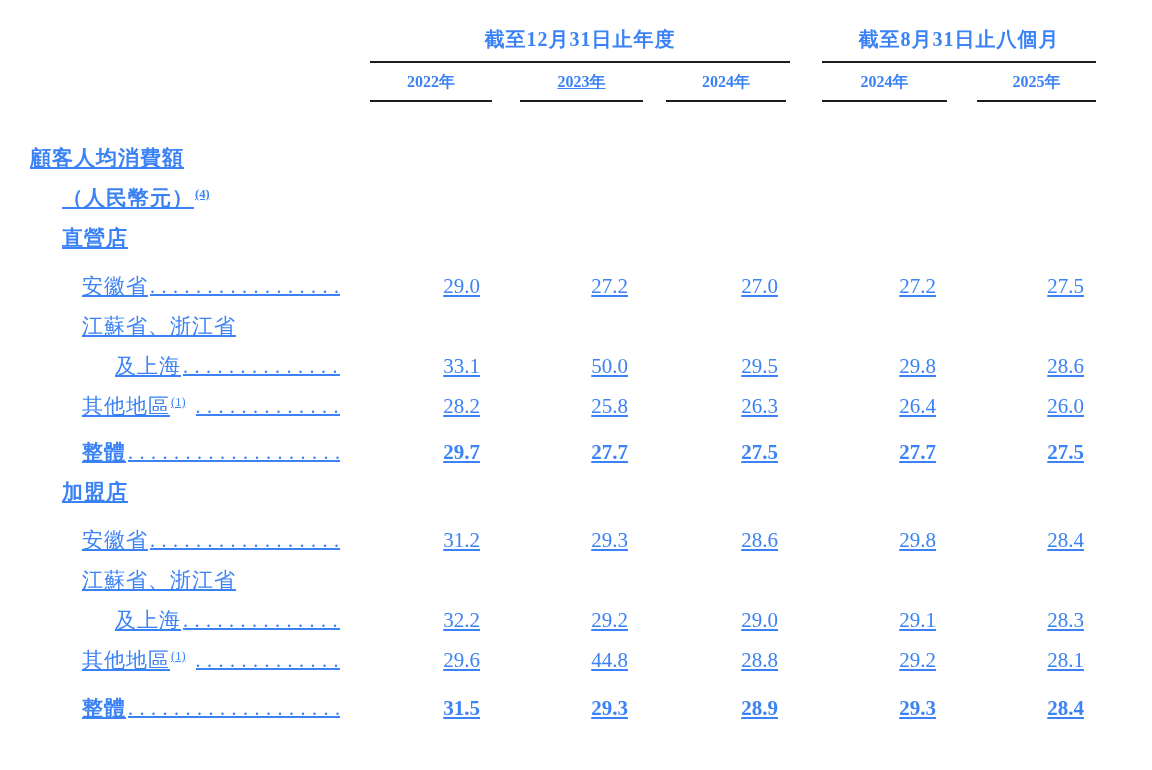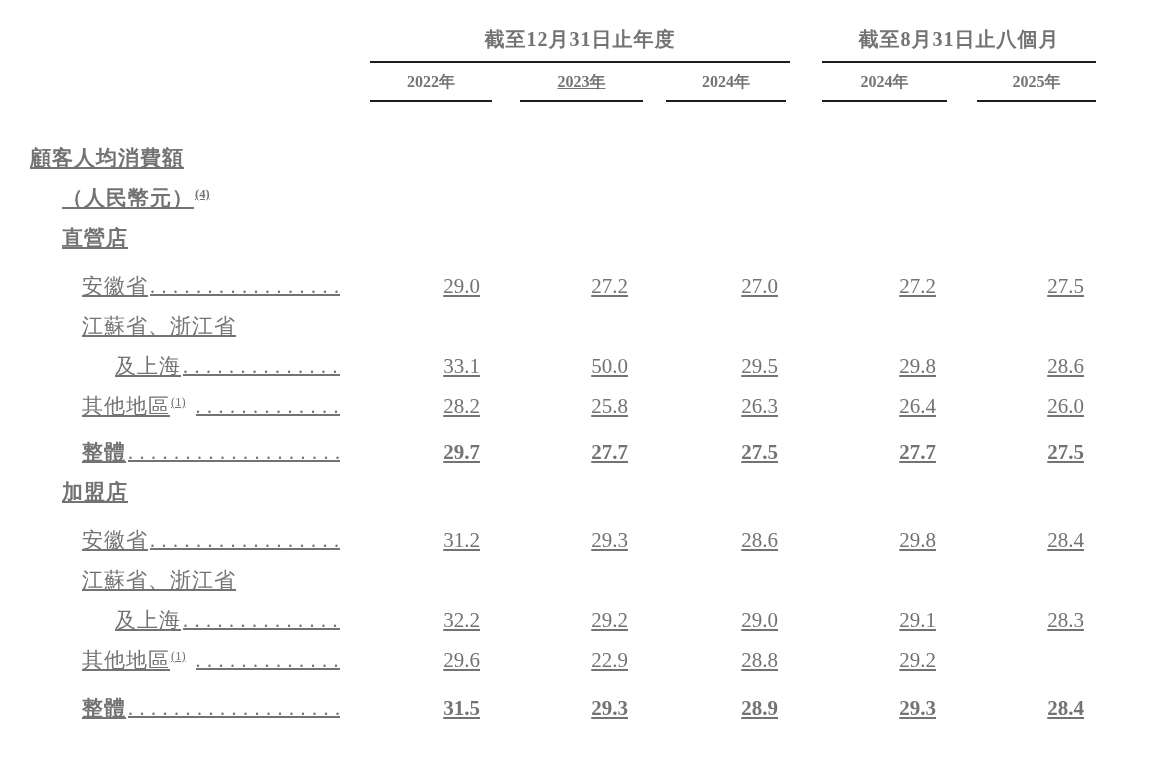--- a/index.html
+++ b/index.html
@@ -5,21 +5,21 @@
   html, body {
     margin: 0;
     padding: 0;
     background: #ffffff;
   }
   .page {
     position: relative;
     width: 1152px;
     height: 770px;
     background: #ffffff;
-    color: #737373;
+    color: #3b82f6;
     font-family: "Liberation Serif", "DejaVu Serif", serif;
     overflow: hidden;
   }
   .table-wrap {
     position: absolute;
     left: 30px;
     top: 26px;
     width: 1080px;
   }
   
@@ -238,23 +238,24 @@
           <div class="val">29.1</div>
           <div class="val">28.3</div>
         </div>
         <div class="row">
           <div class="label-cell indent-2">
             <span class="label-text">其他地區</span>
             <span class="footnote-sup">(1)</span>
             <span class="leader after-sup">......................................................................</span>
           </div>
           <div class="val">29.6</div>
-          <div class="val">22.9</div>
+          <div class="val">44.8</div>
           <div class="val">28.8</div>
           <div class="val">29.2</div>
+          <div class="val">28.1</div>
         </div>
         <div class="row bold" style="margin-top: 8px;">
           <div class="label-cell indent-2">
             <span class="label-text">整體</span>
             <span class="leader">......................................................................</span>
           </div>
           <div class="val">31.5</div>
           <div class="val">29.3</div>
           <div class="val">28.9</div>
           <div class="val">29.3</div>

